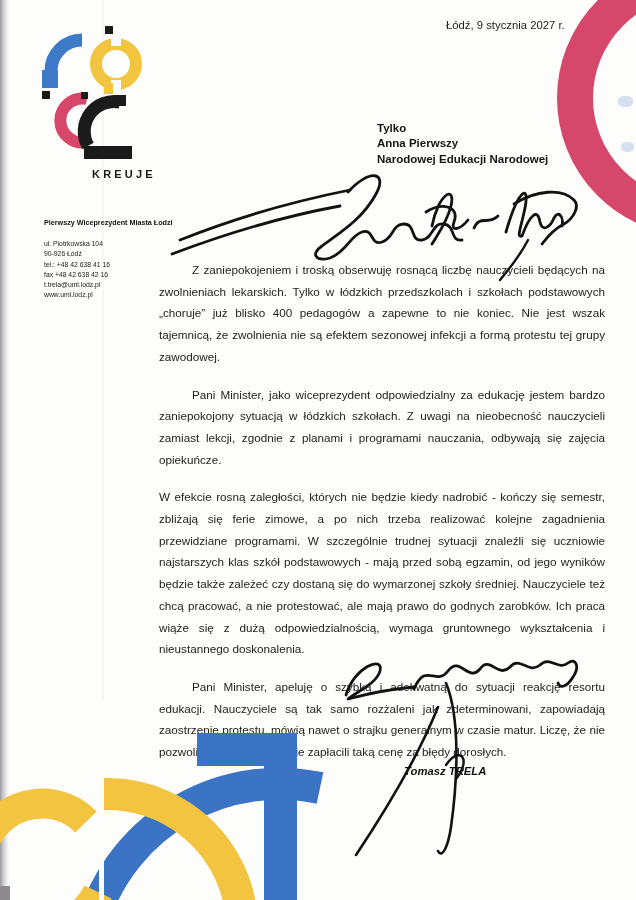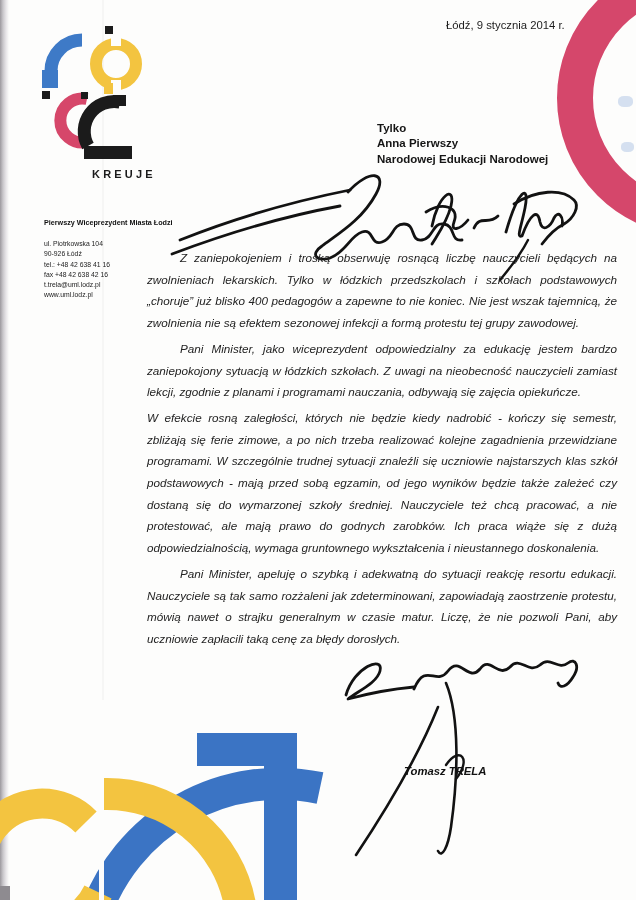--- a/index.html
+++ b/index.html
@@ -23,21 +23,21 @@
   .logo-svg{position:absolute;left:33px;top:22px;}
   .kreuje{position:absolute;left:92px;top:168px;font-size:11px;font-weight:bold;
     letter-spacing:3.2px;color:#1b1b1b;white-space:nowrap;}
   .sidebar-title{position:absolute;left:44px;top:218px;font-size:7.2px;font-weight:bold;color:#111;white-space:nowrap;}
   .sidebar-contact{position:absolute;left:44px;top:239px;font-size:6.8px;line-height:10.3px;color:#222;}
   
   .date-line{position:absolute;left:446px;top:19px;font-size:11.3px;color:#1d1d1d;white-space:nowrap;}
   .recipient{position:absolute;left:377px;top:121px;font-size:11.5px;font-weight:bold;line-height:15.4px;color:#151515;}
   .body-text{position:absolute;left:143px;top:243px;width:478px;font-size:11.7px;
     line-height:21.7px;text-align:justify;color:#232323;}
-  .body-text p{margin:4px;font-style:italic;}
+  .body-text p{margin:16px;}
   .body-text p.indent{text-indent:33px;}
   .signer-name{position:absolute;left:404px;top:765px;font-size:11.3px;font-weight:bold;color:#111;white-space:nowrap;font-style:italic;}
   .hand{position:absolute;pointer-events:none;}
   .hand path{fill:none;stroke:#121212;stroke-linecap:round;stroke-linejoin:round;}
   .decor-svg{position:absolute;left:0;top:700px;}
 </style>
 </head>
 <body>
 
 <div class="page">
@@ -73,21 +73,21 @@
   <div class="sidebar-title">Pierwszy Wiceprezydent Miasta Łodzi</div>
   <div class="sidebar-contact">
     <div>ul. Piotrkowska 104</div>
     <div>90-926 Łódź</div>
     <div>tel.: +48 42 638 41 16</div>
     <div>fax +48 42 638 42 16</div>
     <div>t.trela@uml.lodz.pl</div>
     <div>www.uml.lodz.pl</div>
   </div>
 
-  <div class="date-line">Łódź, 9 stycznia 2014 r.</div>
+  <div class="date-line">Łódź, 9 stycznia 2027 r.</div>
 
   <div class="recipient">
     <div>Tylko</div>
     <div>Anna Pierwszy</div>
     <div>Narodowej Edukacji Narodowej</div>
   </div>
 
   <svg class="hand" style="left:170px;top:166px" width="412" height="118" viewBox="0 0 412 118">
     <path d="M10,74 C60,54 120,36 180,24" stroke-width="2.8"></path>
     <path d="M2,88 C55,68 115,50 170,40" stroke-width="2.8"></path>

